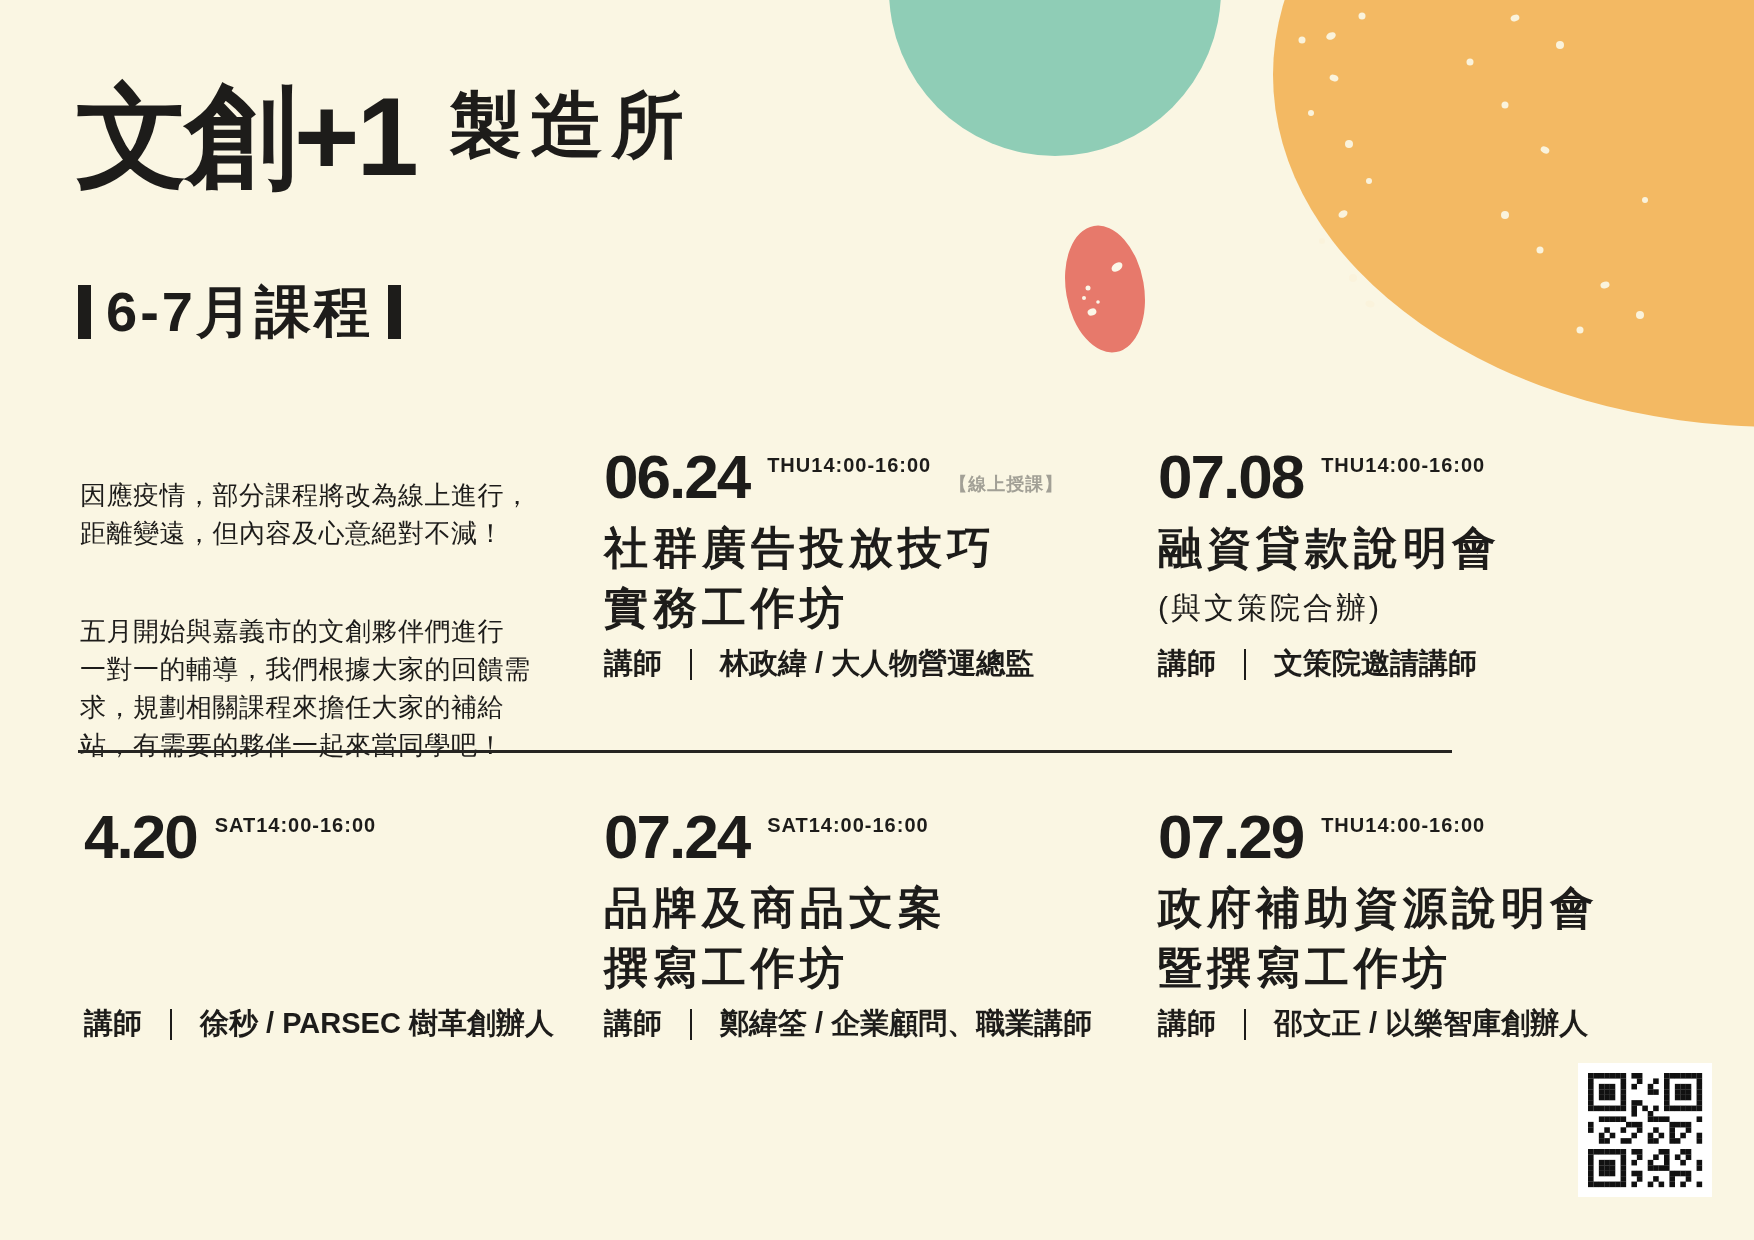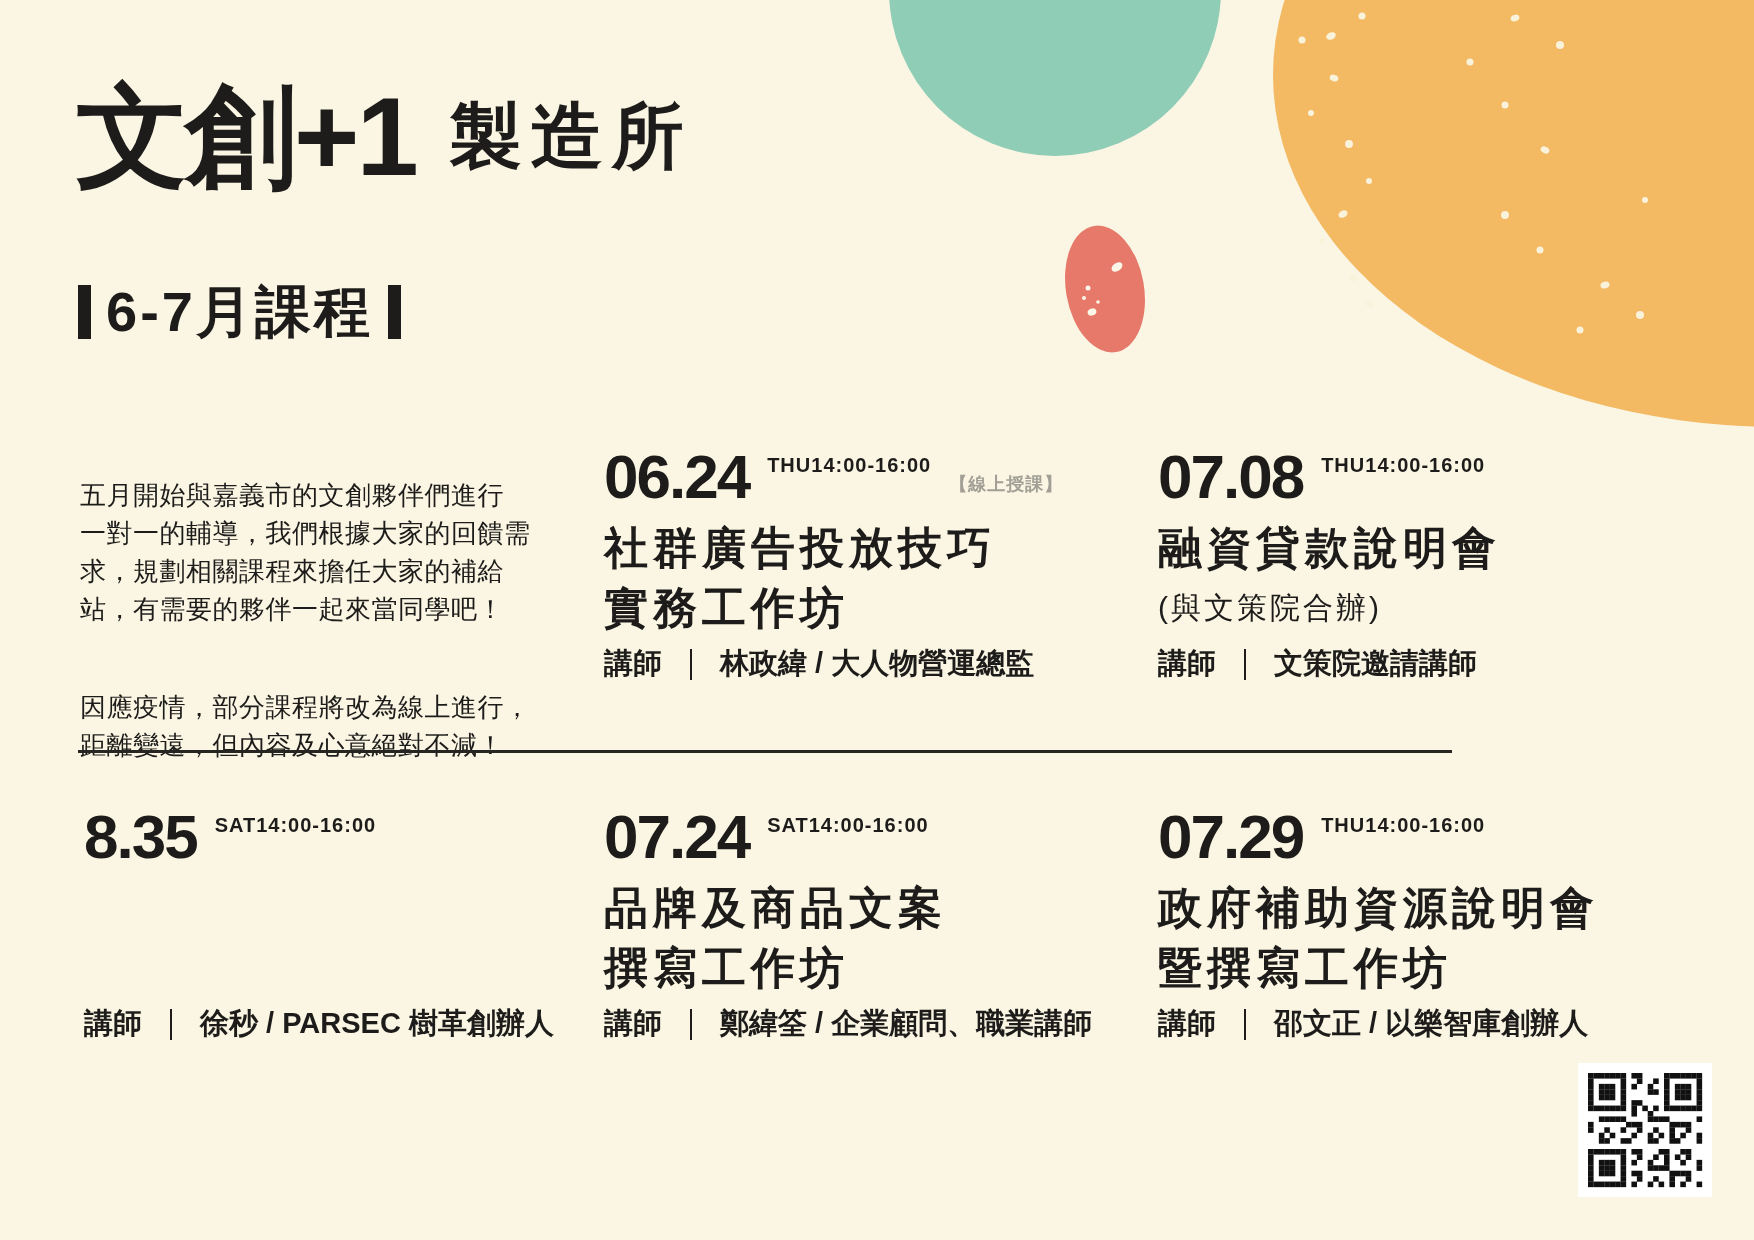--- a/index.html
+++ b/index.html
@@ -5,21 +5,21 @@
   html,body{margin:0;padding:0;}
   body{
     width:1754px;height:1240px;position:relative;overflow:hidden;
     background:#FAF6E3;color:#1D1C1A;
     font-family:"Liberation Sans","DejaVu Sans",sans-serif;
   }
   .decor{position:absolute;left:0;top:0;width:1754px;height:1240px;z-index:0;}
   .content{position:absolute;left:0;top:0;width:1754px;height:1240px;z-index:1;}
 
   
-  .brand{position:absolute;left:76px;top:78px;display:flex;align-items:center;gap:34px;}
+  .brand{position:absolute;left:76px;top:78px;display:flex;align-items:flex-start;gap:34px;}
   .brand-main{font-size:112px;font-weight:900;letter-spacing:-3px;line-height:1.06;}
   .brand-sub{font-size:72px;font-weight:700;letter-spacing:9px;}
 
   
   .subtitle-row{position:absolute;left:78px;top:284px;display:flex;align-items:center;gap:15px;}
   .subtitle-bar{width:13px;height:54px;background:#1D1C1A;}
   .subtitle-text{font-size:56px;font-weight:900;letter-spacing:3px;line-height:1;}
 
   
   .intro{position:absolute;left:80px;top:438px;width:470px;font-size:26px;line-height:38px;
@@ -105,26 +105,26 @@
     <span class="brand-sub">製造所</span>
   </header>
 
   <div class="subtitle-row">
     <span class="subtitle-bar"></span>
     <span class="subtitle-text">6-7月課程</span>
     <span class="subtitle-bar"></span>
   </div>
 
   <div class="intro">
+    <p>因應疫情，部分課程將改為線上進行，
+距離變遠，但內容及心意絕對不減！</p>
     <p>五月開始與嘉義市的文創夥伴們進行
 一對一的輔導，我們根據大家的回饋需
 求，規劃相關課程來擔任大家的補給
 站，有需要的夥伴一起來當同學吧！</p>
-    <p>因應疫情，部分課程將改為線上進行，
-距離變遠，但內容及心意絕對不減！</p>
   </div>
 
   <div class="divider"></div>
 
   <section class="card card-a">
     <div class="date-row">
       <span class="date">06.24</span>
       <span class="meta">
         <span>THU</span>
         <span>14:00-16:00</span>
@@ -152,21 +152,21 @@
     <div class="course-note">(與文策院合辦)</div>
     <div class="lecturer-row">
       <span>講師</span>
       <span class="lecturer-divider"></span>
       <span>文策院邀請講師</span>
     </div>
   </section>
 
   <section class="card card-c">
     <div class="date-row">
-      <span class="date">8.35</span>
+      <span class="date">4.20</span>
       <span class="meta">
         <span>SAT</span>
         <span>14:00-16:00</span>
       </span>
     </div>
     <div class="lecturer-row">
       <span>講師</span>
       <span class="lecturer-divider"></span>
       <span>徐秒 / PARSEC 樹革創辦人</span>
     </div>

